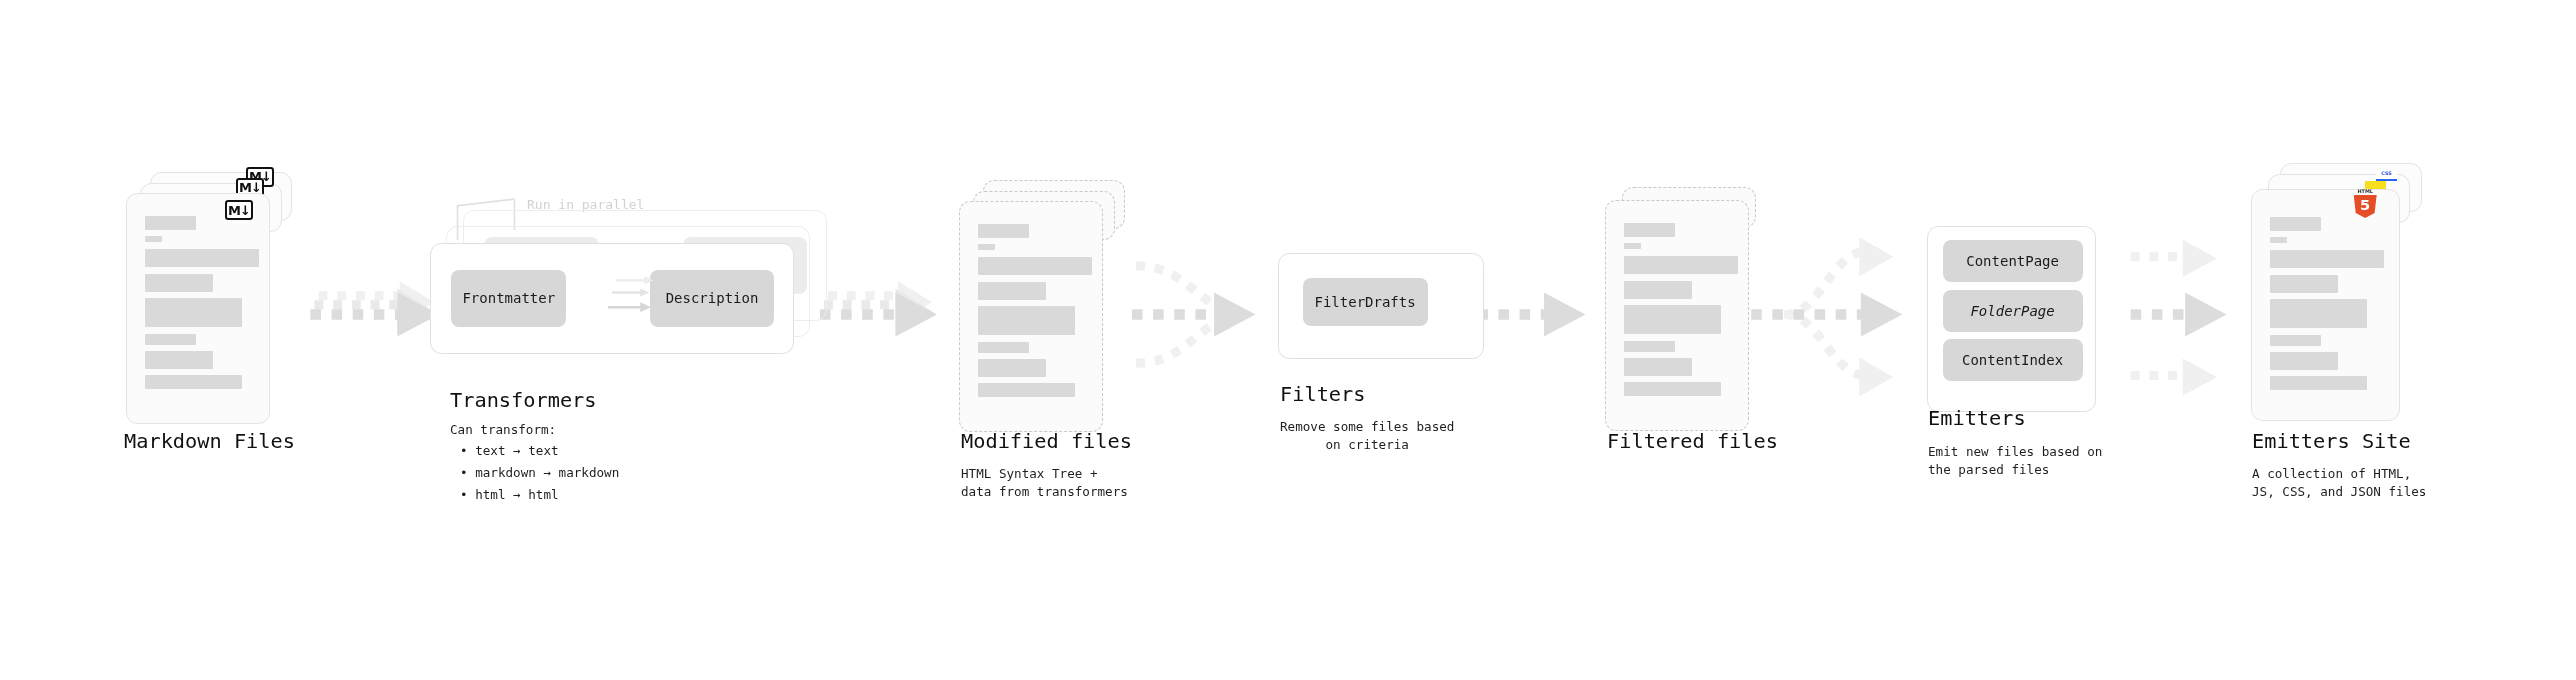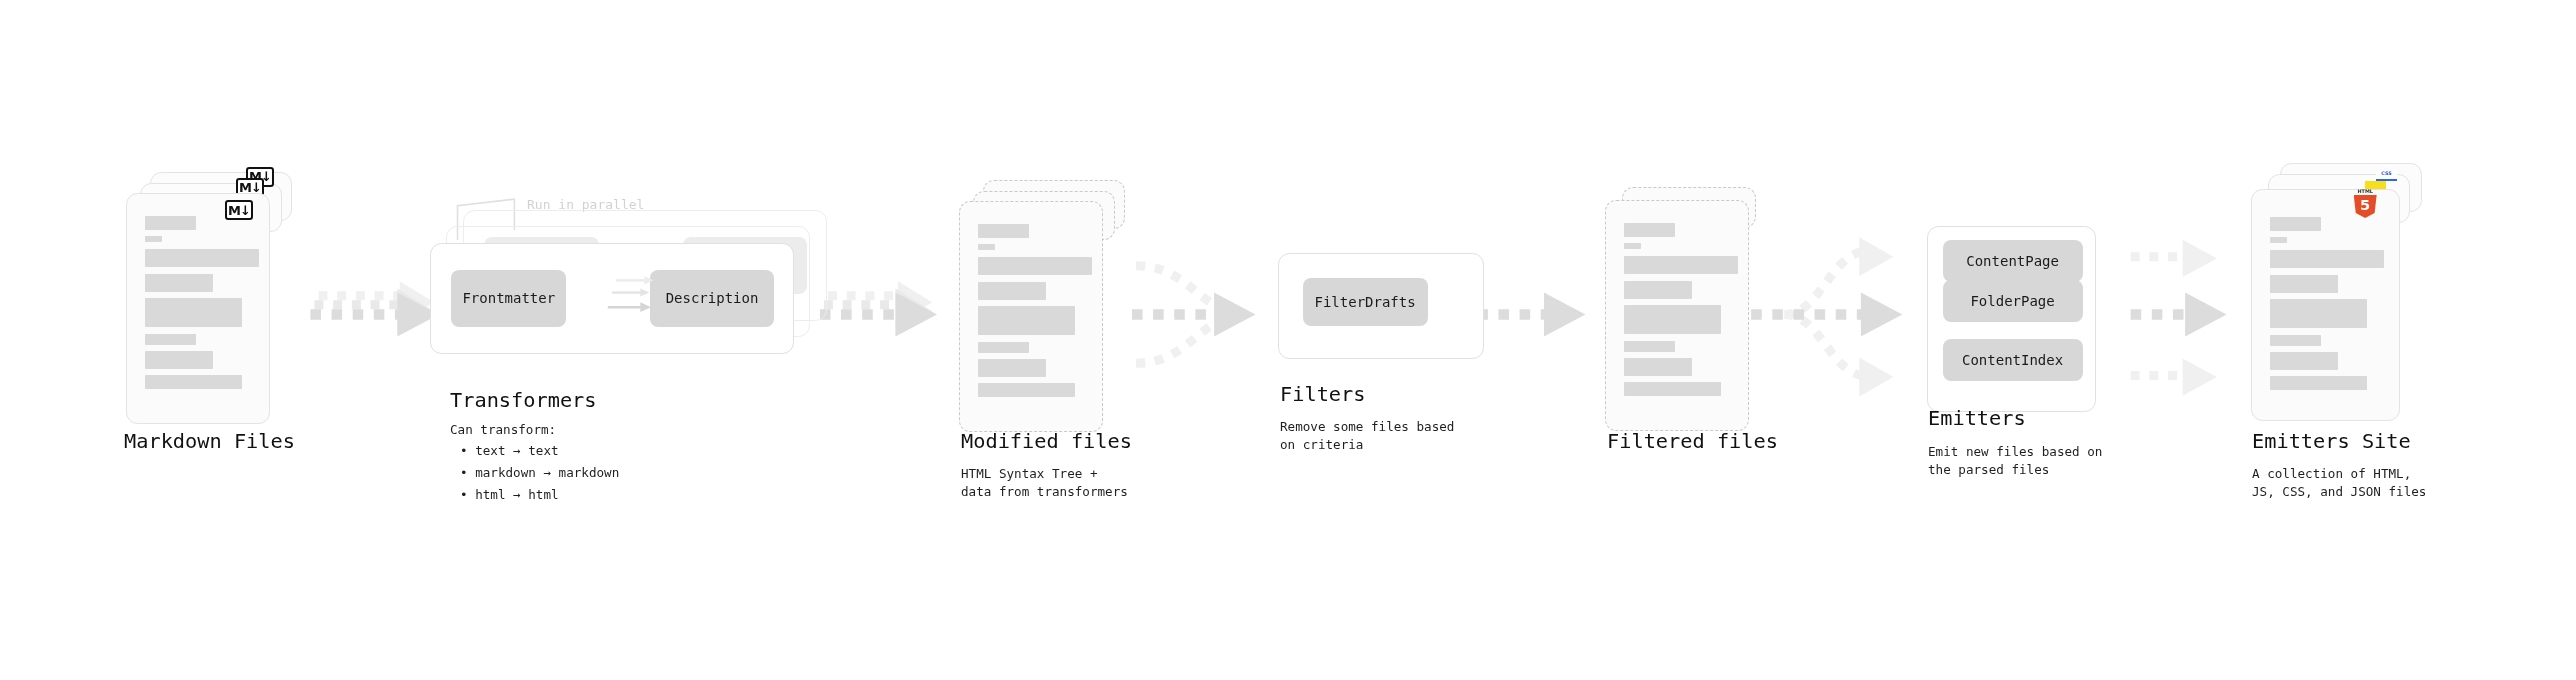--- a/index.html
+++ b/index.html
@@ -286,41 +286,41 @@
   </div>
 
   <div class="title" style="left:961px;top:429px;">Modified files</div>
   <div class="subtitle" style="left:961px;top:465px;">HTML Syntax Tree +
 data from transformers</div>
 
   <div class="procbox" style="left:1278px;top:253px;width:206px;height:106px;">
     <div class="pill" style="left:23.6px;top:24.4px;width:125px;height:48px;">FilterDrafts</div>
   </div>
   <div class="title" style="left:1280px;top:382px;">Filters</div>
-  <div class="subtitle" style="left:1280px;top:418px;">Remove some files based
+  <div class="subtitle" style="left:1280px;top:418px;text-align:center;">Remove some files based
 on criteria</div>
 
   <div class="docstack doc-dashed" style="left:1601px;top:187px;width:187px;height:252px;">
     <div class="doc-ghost" style="left:21px;top:0px;width:134px;height:41px;"></div>
     <div class="doc-main" style="left:4.1px;top:13px;width:144px;height:231px;">
       <div class="bar" style="left:18px;top:22px;width:51px;height:14px;"></div>
       <div class="bar" style="left:18px;top:42px;width:17px;height:5.7px;"></div>
       <div class="bar" style="left:18px;top:55px;width:114px;height:18px;"></div>
       <div class="bar" style="left:18px;top:80px;width:68px;height:18px;"></div>
       <div class="bar" style="left:18px;top:104px;width:97px;height:29px;"></div>
       <div class="bar" style="left:18px;top:140px;width:51px;height:10.6px;"></div>
       <div class="bar" style="left:18px;top:157px;width:68px;height:18px;"></div>
       <div class="bar" style="left:18px;top:181px;width:97px;height:14px;"></div>
     </div>
   </div>
   <div class="title" style="left:1607px;top:429px;">Filtered files</div>
 
   <div class="procbox" style="left:1927px;top:226px;width:169px;height:186px;">
     <div class="pill" style="left:14.6px;top:13px;width:140px;height:42px;">ContentPage</div>
-    <div class="pill" style="left:14.6px;top:53px;width:140px;height:42px;">FolderPage</div>
+    <div class="pill" style="left:14.6px;top:63px;width:140px;height:42px;font-style:italic;">FolderPage</div>
     <div class="pill" style="left:14.6px;top:112px;width:140px;height:42px;">ContentIndex</div>
   </div>
   <div class="title" style="left:1928px;top:406px;">Emitters</div>
   <div class="subtitle" style="left:1928px;top:443px;">Emit new files based on
 the parsed files</div>
 
   <div class="docstack doc-solid" style="left:2247px;top:163px;width:195px;height:260px;">
     <div class="doc-ghost" style="left:32.5px;top:0px;width:142px;height:49px;"></div>
     <div class="doc-ghost" style="left:21px;top:10.6px;width:142px;height:49px;"></div>
 

